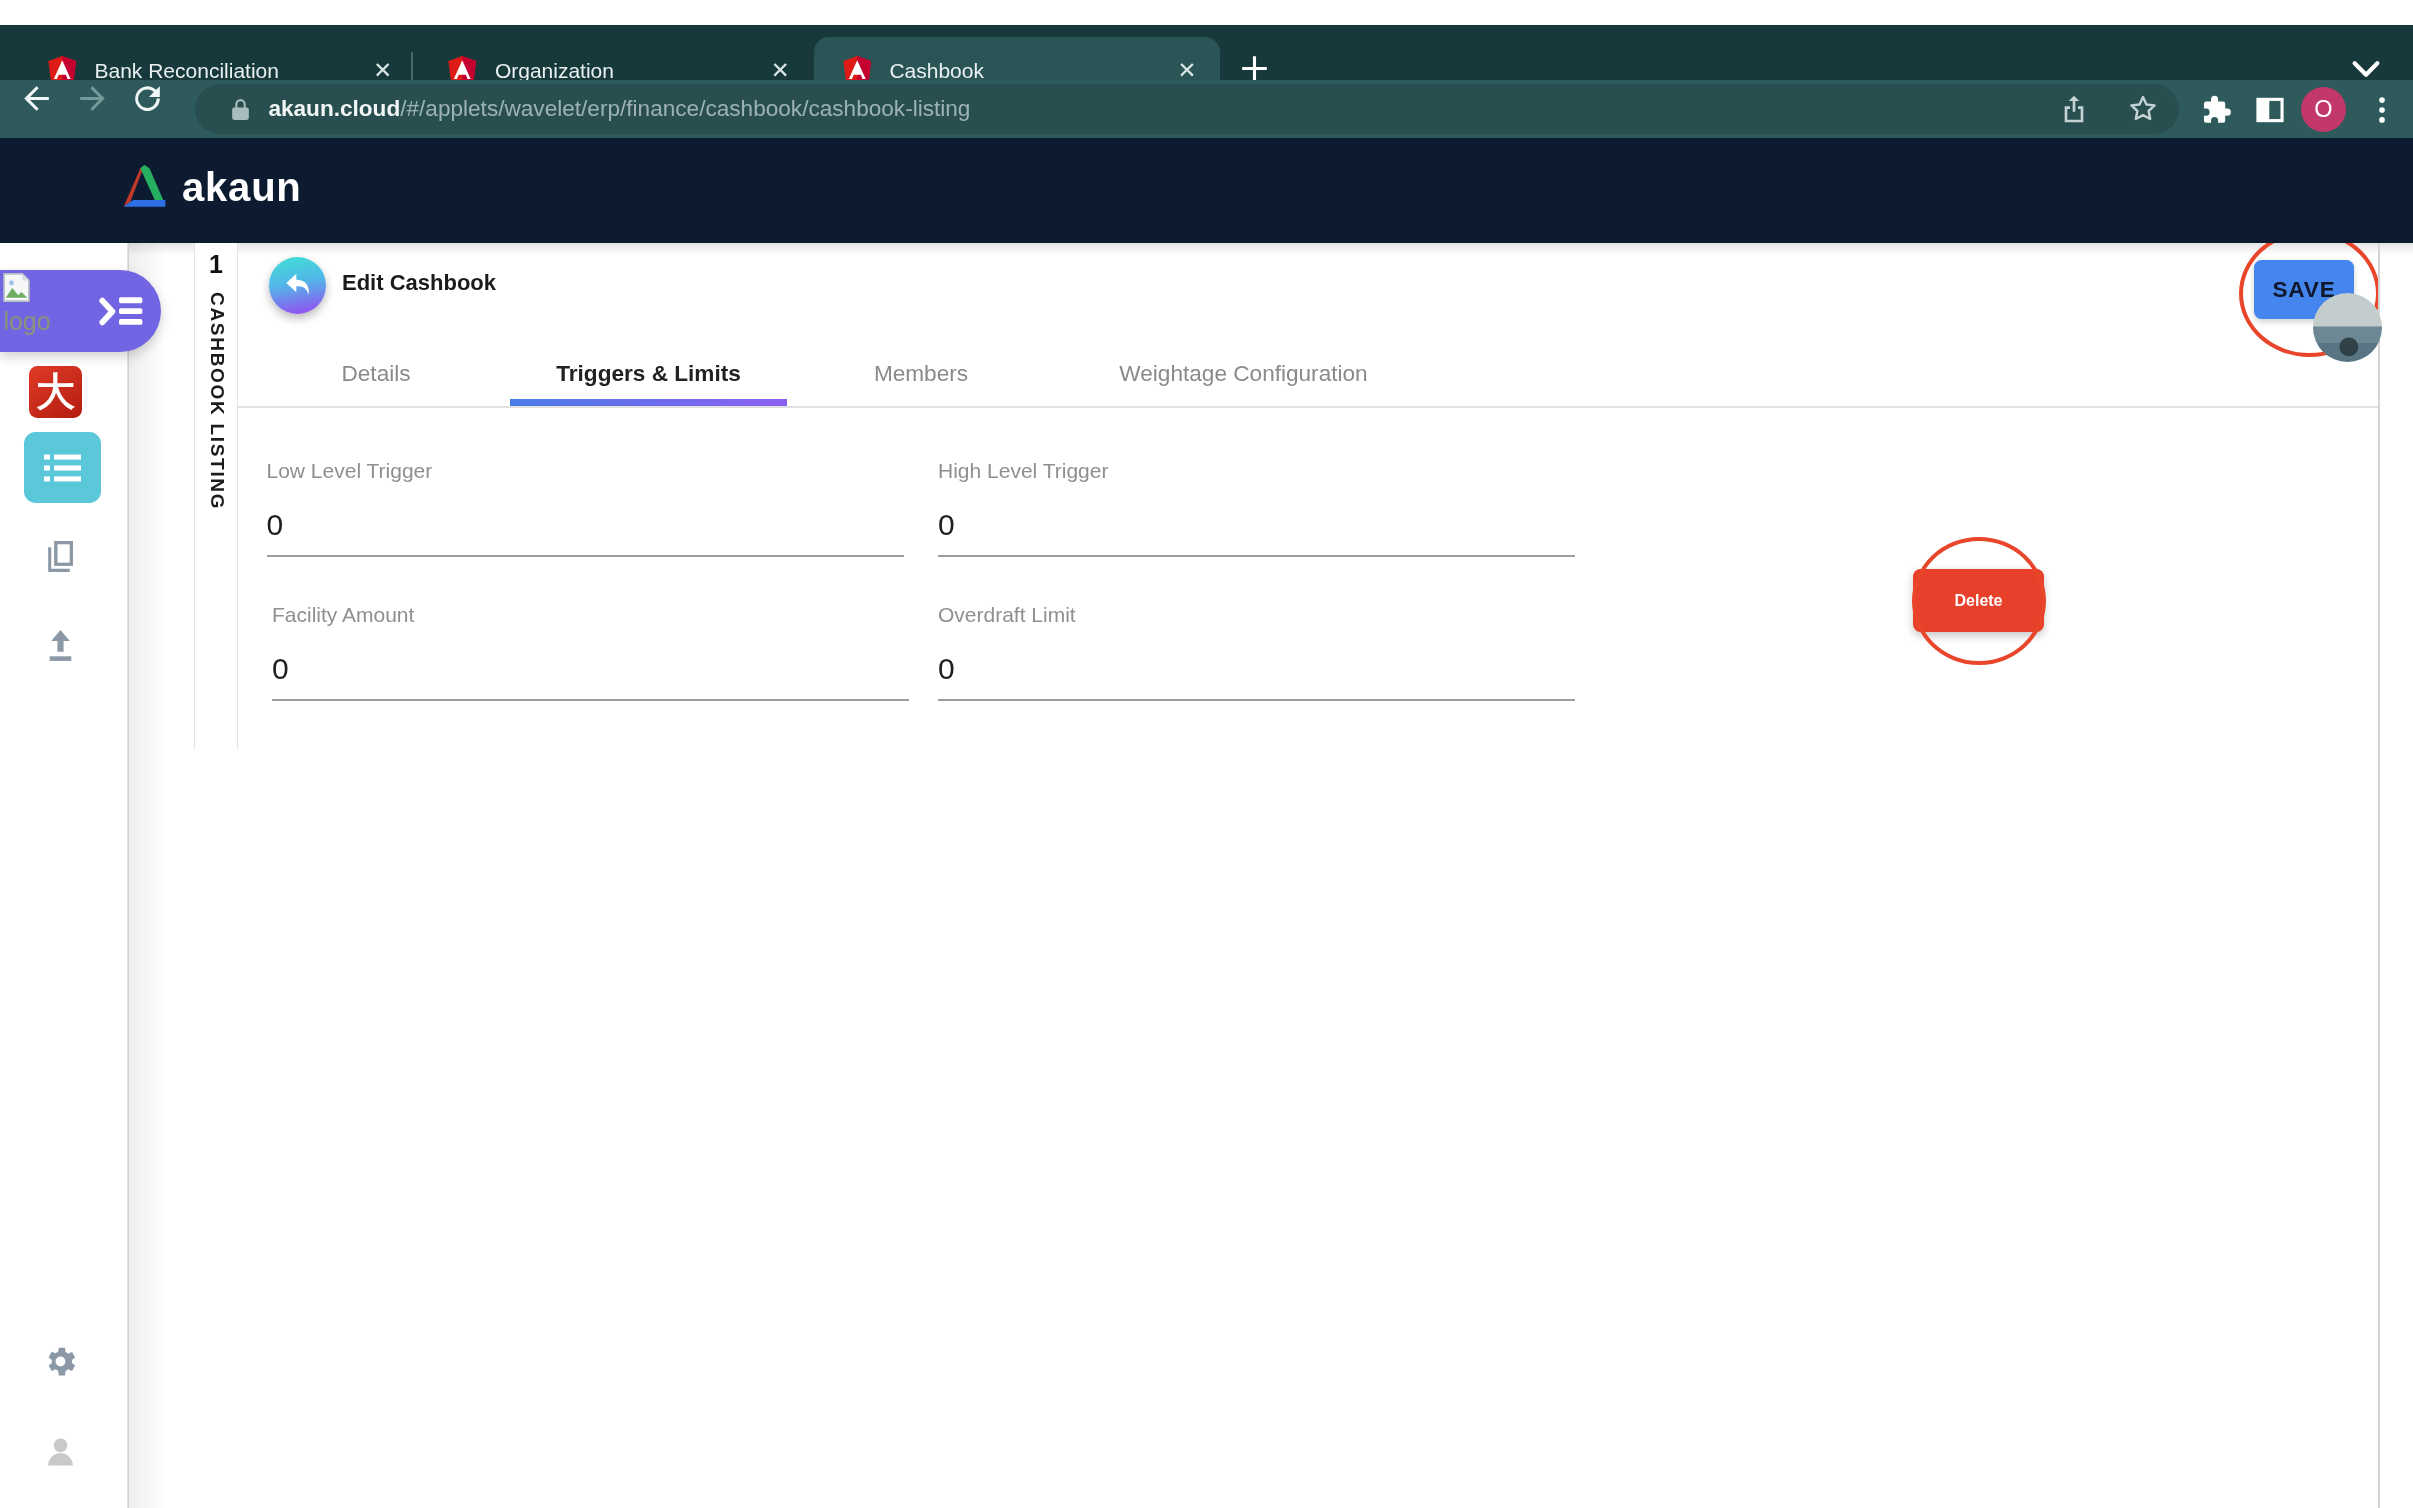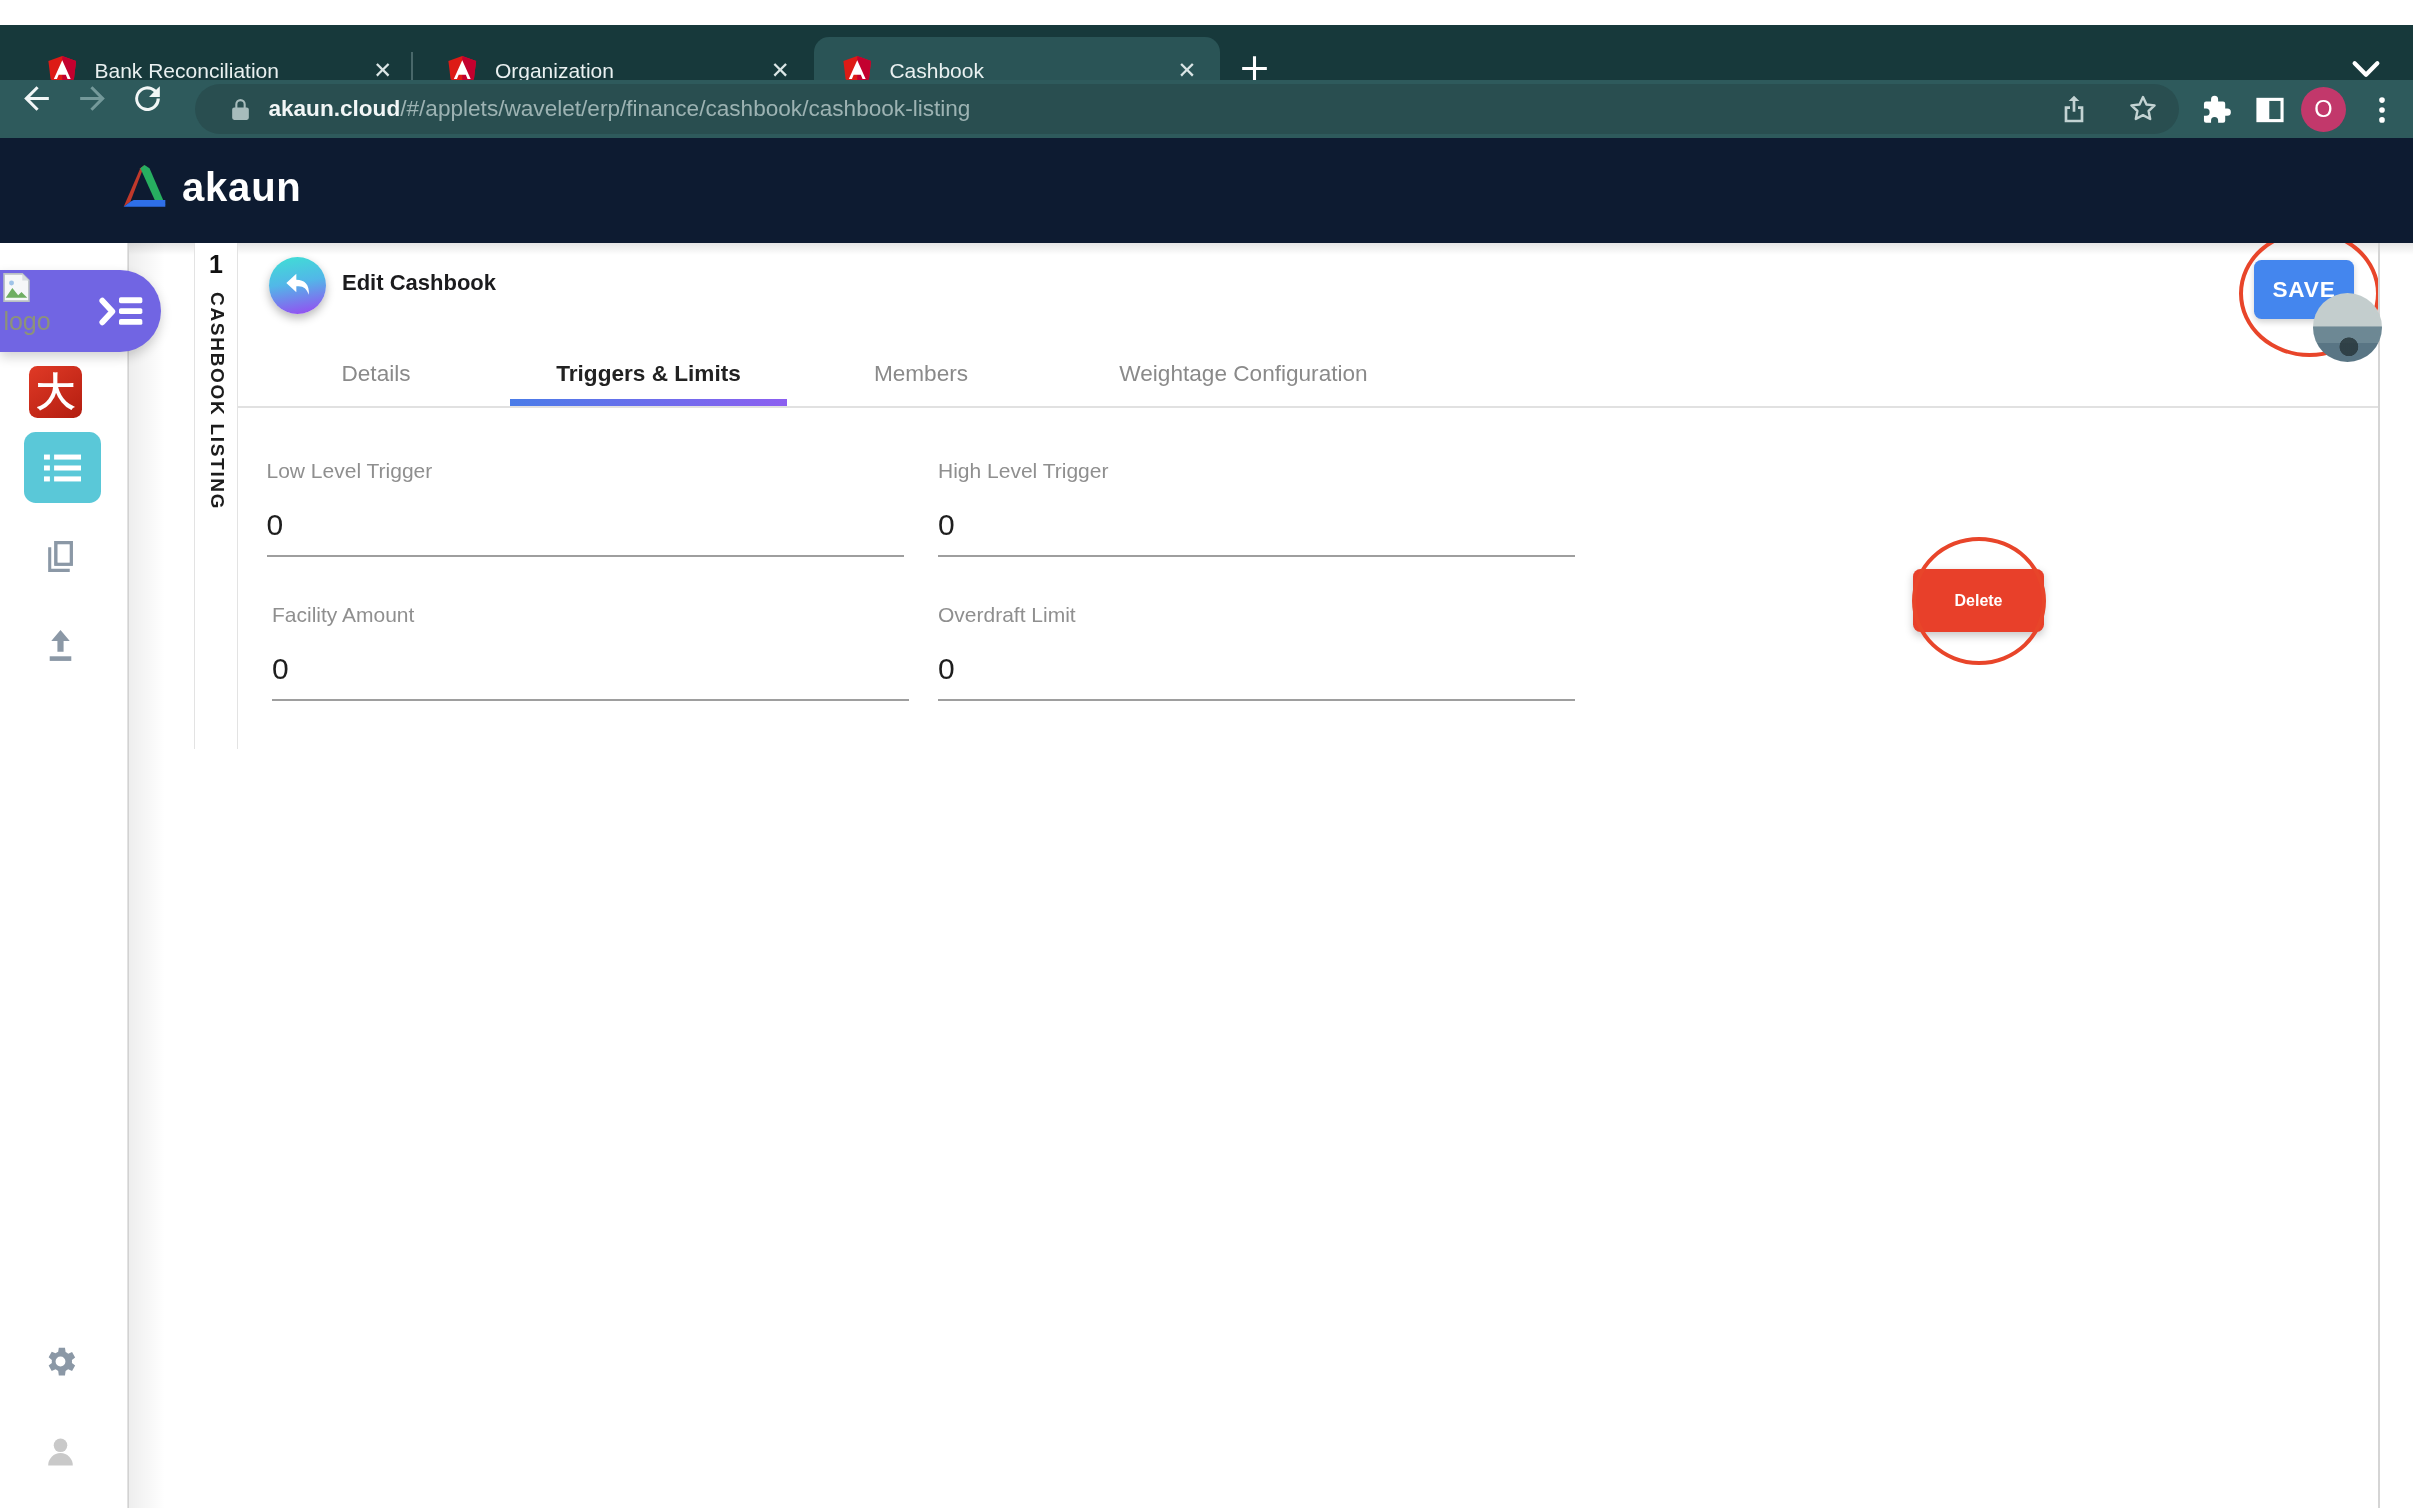--- a/index.html
+++ b/index.html
@@ -93,21 +93,21 @@
   
   .content { position:absolute; left:238px; top:0; width:2140px; height:1265px; }
   .back-btn { position:absolute; left:31px; top:14.2px; width:57px; height:57px; border-radius:50%;
               background:linear-gradient(170deg,#3fe0d4 0%, #52b7e8 45%, #9a45f2 100%);
               box-shadow:0 4.2px 10px rgba(0,0,0,.28); display:flex; align-items:center;
               justify-content:center; }
   .back-btn svg { width:30px; height:27px; }
   .page-title { position:absolute; left:104px; top:27px; font-size:22px; font-weight:600; color:#1b1b1d; }
 
   .save-btn { position:absolute; left:2016px; top:17px; width:100px; height:59px; border-radius:7.5px;
-              background:#4486ee; color:#ffffff; font-size:22.6px; font-weight:bold; letter-spacing:0.8px;
+              background:#4486ee; color:#0f172a; font-size:22.6px; font-weight:bold; letter-spacing:0.8px;
               border:none; display:flex; align-items:center; justify-content:center;
               box-shadow:0 2.5px 6.7px rgba(0,0,0,.18); }
   .save-ring { position:absolute; left:2001px; top:-13.4px; width:141px; height:127px;
                border:4.2px solid #e8452a; border-radius:50%; pointer-events:none; }
 
   .m-tabs { position:absolute; left:0; top:105px; width:2140px; height:52px; }
   .m-tab { position:absolute; top:0; height:52px; display:flex; align-items:center;
            justify-content:center; font-size:22.6px; color:#8a8a8a; }
   .m-tab.active { color:#222; font-weight:600; }
   .mt0 { left:50px;  width:176px; }

